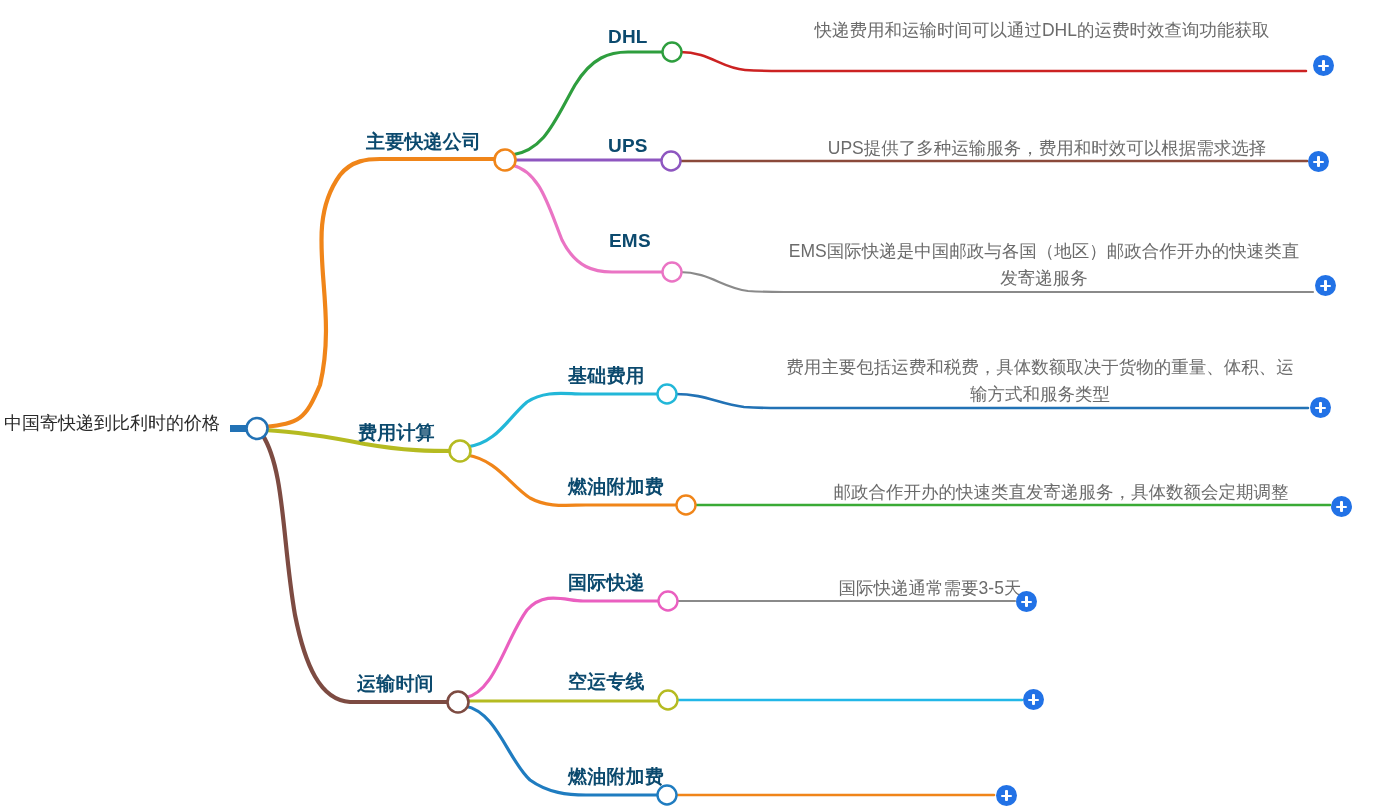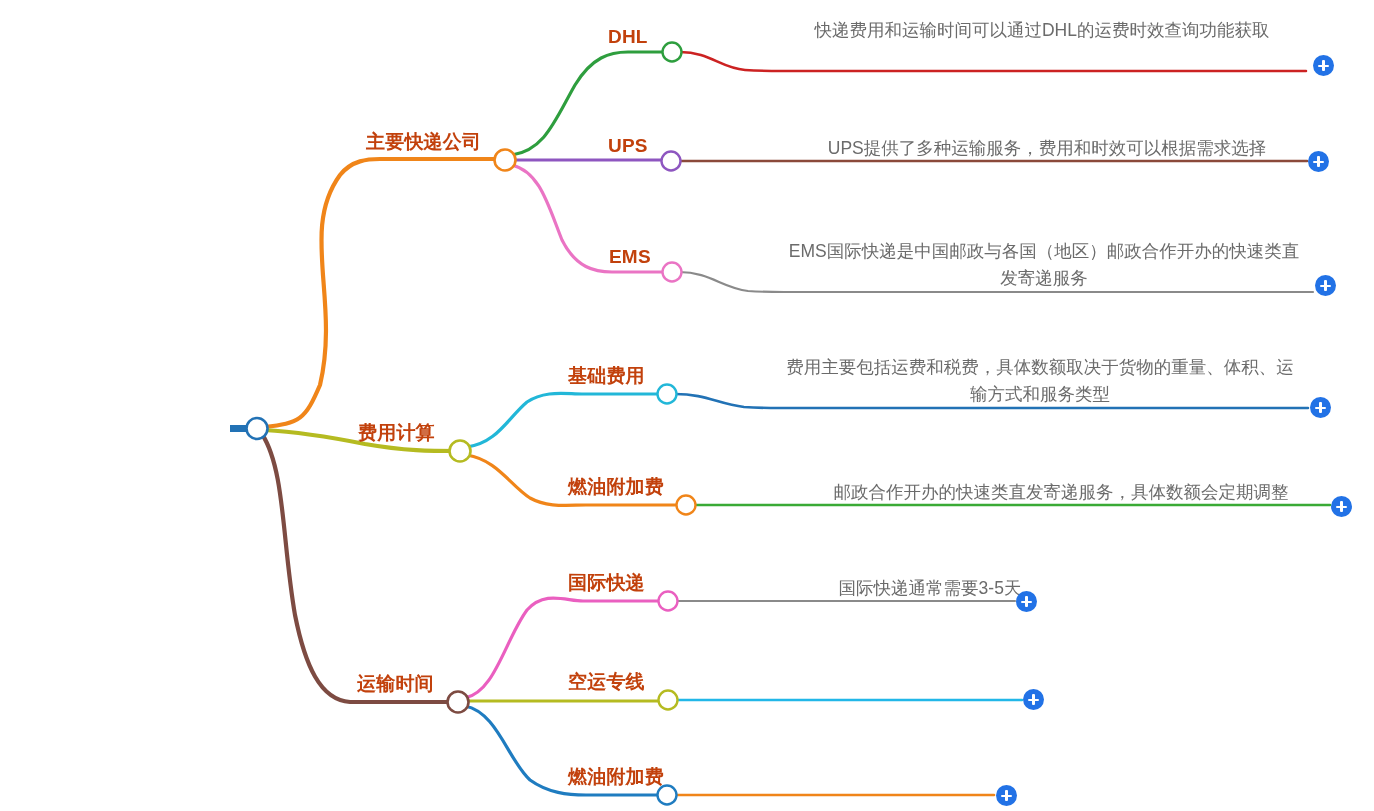--- a/index.html
+++ b/index.html
@@ -25,21 +25,21 @@
     position: absolute;
     left: 0;
     top: 0;
     width: 1374px;
     height: 811px;
     pointer-events: none;
   }
   .node-label {
     position: absolute;
     white-space: nowrap;
-    color: #c2410c;
+    color: #0c4a6e;
     font-weight: bold;
     letter-spacing: 0.2px;
     transform: translateY(-100%);
   }
   .root-label {
     position: absolute;
     white-space: nowrap;
     color: #2b2b2b;
     font-weight: normal;
     font-size: 18px;
@@ -146,32 +146,33 @@
     <circle cx="672" cy="272" r="9.5" fill="#ffffff" stroke="#ea74c4" stroke-width="2.4"></circle>
 
     <circle cx="667" cy="394" r="9.5" fill="#ffffff" stroke="#22b7d8" stroke-width="2.4"></circle>
     <circle cx="686" cy="505" r="9.5" fill="#ffffff" stroke="#f08519" stroke-width="2.4"></circle>
 
     <circle cx="668" cy="601" r="9.5" fill="#ffffff" stroke="#ea5fc0" stroke-width="2.4"></circle>
     <circle cx="668" cy="700" r="9.5" fill="#ffffff" stroke="#b5bb21" stroke-width="2.4"></circle>
     <circle cx="667" cy="795" r="9.5" fill="#ffffff" stroke="#1f7cc0" stroke-width="2.4"></circle>
   </svg>
 
+  <div class="root-label" style="left:4px; top:435px;">中国寄快递到比利时的价格</div>
 
   <div class="node-label branch-label" style="left:366px; top:155px;">主要快递公司</div>
 
   <div class="node-label branch-label" style="left:358px; top:446px;">费用计算</div>
 
   <div class="node-label branch-label" style="left:357px; top:697px;">运输时间</div>
 
   <div class="node-label leaf-label" style="left:608px; top:48px;">DHL</div>
 
   <div class="node-label leaf-label" style="left:608px; top:157px;">UPS</div>
 
-  <div class="node-label leaf-label" style="left:609px; top:268px;">EMS</div>
+  <div class="node-label leaf-label" style="left:609px; top:252px;">EMS</div>
 
   <div class="node-label leaf-label" style="left:568px; top:389px;">基础费用</div>
 
   <div class="node-label leaf-label" style="left:568px; top:500px;">燃油附加费</div>
 
   <div class="node-label leaf-label" style="left:568px; top:596px;">国际快递</div>
 
   <div class="node-label leaf-label" style="left:568px; top:695px;">空运专线</div>
 
   <div class="node-label leaf-label" style="left:568px; top:790px;">燃油附加费</div>

